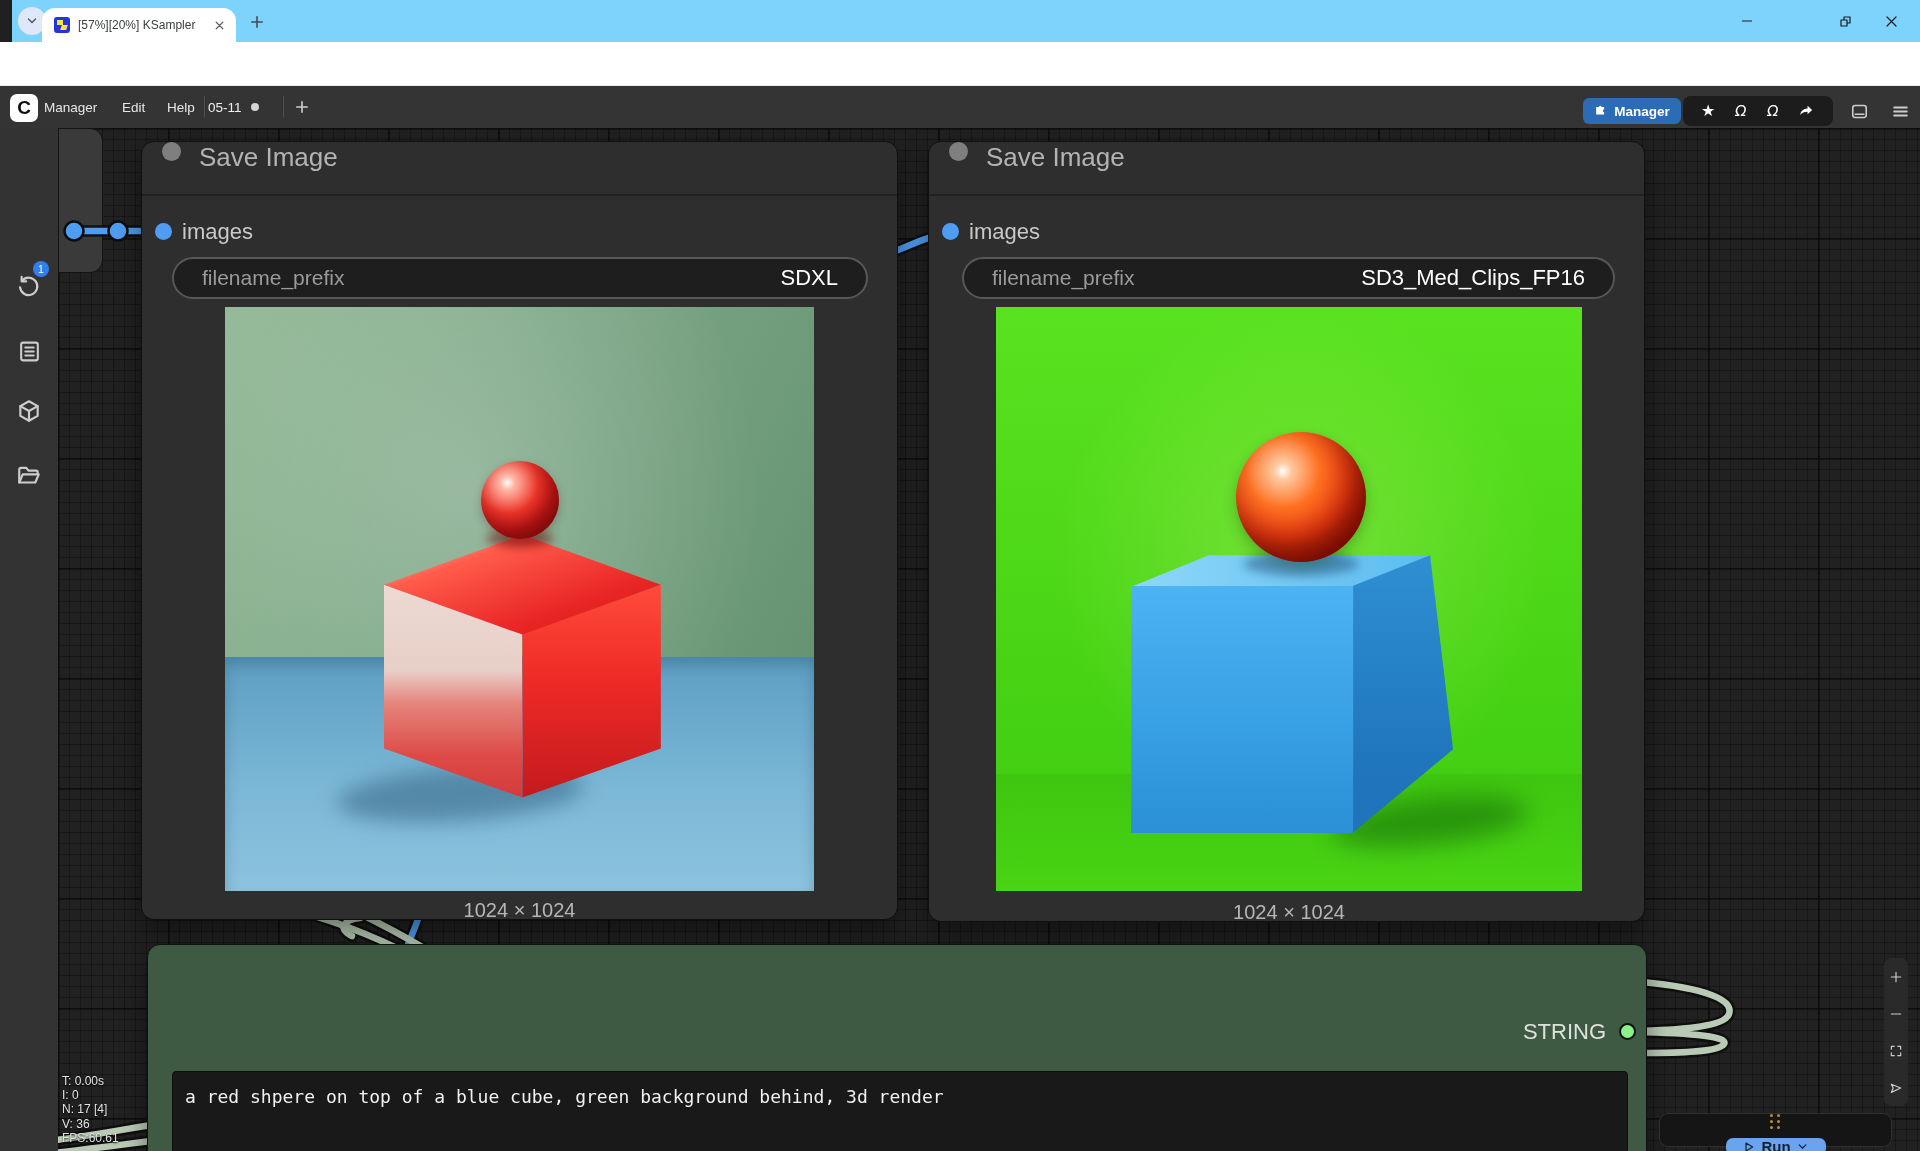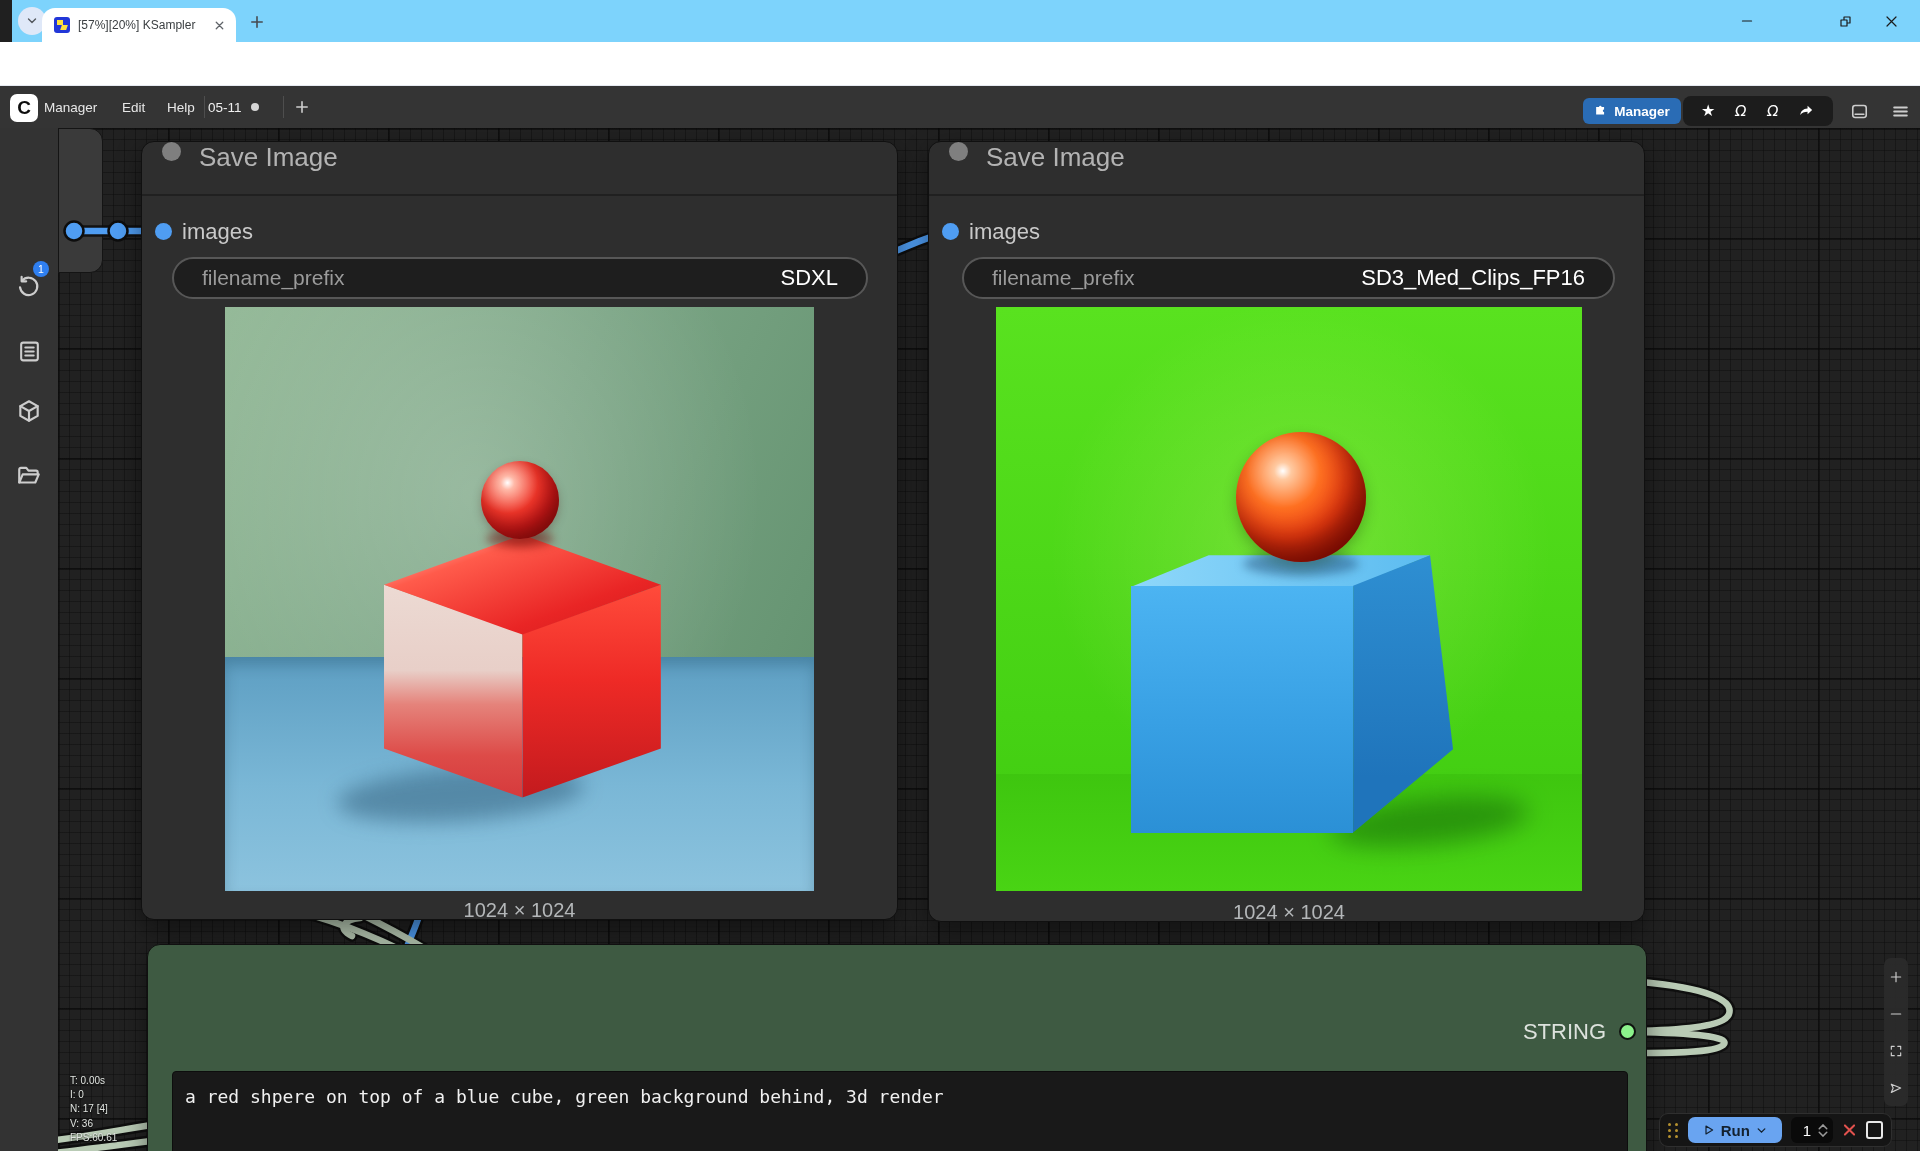--- a/index.html
+++ b/index.html
@@ -121,28 +121,28 @@
   #prompt-head{height:57px;background:#21371f;border-radius:12px 12px 0 0;border-bottom:2px solid rgba(0,0,0,.35);
     display:flex;align-items:center;gap:18px;padding:0 20px;}
   #prompt-title{font-size:26px;color:#c6cbc6;}
   #string-label{position:absolute;right:40px;top:74px;font-size:22px;color:#dde2dd;}
   #string-dot{position:absolute;right:10px;top:78px;width:17px;height:17px;border-radius:50%;background:#8bf28b;border:2px solid #0f120f;box-sizing:border-box;}
   #prompt-text{position:absolute;left:24px;right:18px;top:126px;height:170px;background:#191919;border:1px solid #0d0d0d;
     border-radius:4px;padding:14px 12px;box-sizing:border-box;
     font-family:"DejaVu Sans Mono","Liberation Mono",monospace;font-size:18px;color:#f0f0f0;white-space:pre-wrap;}
 
   
-  #stats{position:absolute;left:12px;top:946px;z-index:4;font-size:10px;line-height:14.2px;color:#e0e4e0;
+  #stats{position:absolute;left:4px;top:946px;z-index:4;font-size:12px;line-height:14.2px;color:#e0e4e0;
     text-shadow:0 1px 2px rgba(0,0,0,.85);}
 
   
   #zoom-toolbar{left:1884px;top:958px;width:24px;height:148px;border-radius:7px;background:rgba(43,43,43,.96);
     z-index:50;display:flex;flex-direction:column;align-items:center;justify-content:space-around;}
   #dock{left:1659px;top:1113px;width:233px;height:34px;border-radius:9px;background:#151515;border:1px solid #2f2f2f;
-    z-index:50;display:flex;align-items:center;gap:9px;padding:0 8px;box-sizing:border-box;}
+    z-index:50;display:flex;align-items:center;gap:9px;padding:0 8px;box-sizing:border-box;flex-direction:column;}
   #drag-handle{display:grid;grid-template-columns:4px 4px;grid-gap:3px;}
   #drag-handle i{width:3px;height:3px;border-radius:50%;background:#b5912f;}
   #run-btn{width:100px;height:26px;border-radius:7px;background:#69a4f1;display:flex;align-items:center;
     justify-content:center;gap:6px;color:#13212f;font-size:15px;font-weight:700;}
   #batch-box{width:44px;height:26px;border-radius:6px;background:#0a0a0a;display:flex;align-items:center;
     padding:0 5px 0 12px;box-sizing:border-box;color:#fff;font-size:15px;}
   #batch-steppers{margin-left:auto;display:flex;flex-direction:column;gap:1px;}
   #stop-square{width:14px;height:14px;border:2px solid #e8e8e8;border-radius:3px;}
 </style>
 </head>

